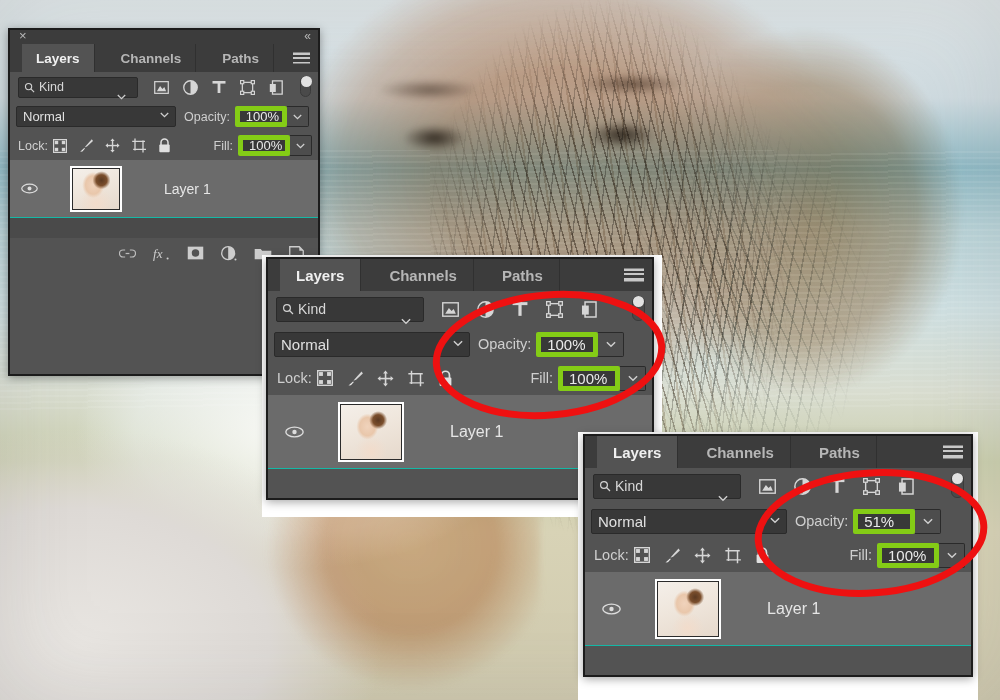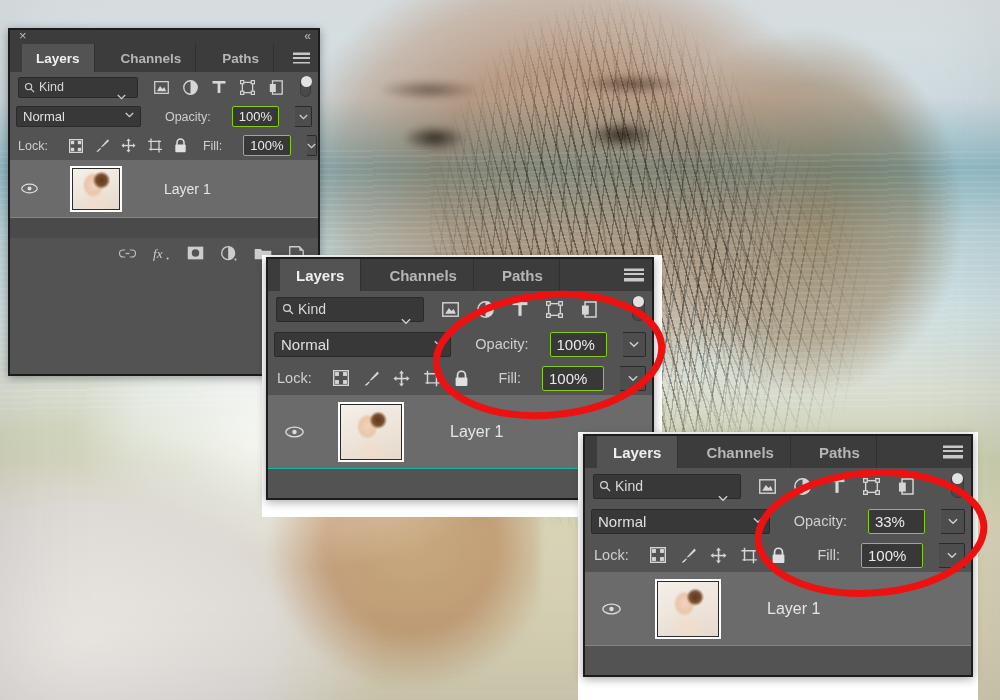--- a/index.html
+++ b/index.html
@@ -128,29 +128,29 @@
   .ficons svg { display:block; }
   .toggle-knob {
     position:absolute; right:7px; top:4px; width:11px; height:21px; border-radius:6px;
     background:#4a4a4a; border:1px solid #3a3a3a;
   }
   .toggle-knob::before {
     content:''; position:absolute; left:-0.5px; top:-1px; width:11px; height:11px; border-radius:50%;
     background:#e2e2e2;
   }
 
-  .blend-row, .lock-row { height: 29px; display:flex; align-items:center; padding: 0 6px; gap: 16px; }
+  .blend-row, .lock-row { height: 29px; display:flex; align-items:center; padding: 0 6px; gap: 0; }
   .blend-select {
     height: 21px; background:#383838; border:1px solid #2a2a2a; border-radius:2px;
     display:flex; align-items:center; padding:0 6px; font-size:13px; color:#e0e0e0; position:relative;
   }
   .blend-select .caret-box { position:absolute; right:6px; top:5px; }
   .lbl { font-size:12.5px; color:#cfcfcf; margin: 0 5px 0 8px; white-space:nowrap; }
   .numbox {
-    height:21px; background:#383838; border:1px solid #84cc16; border-radius:2px;
+    height:21px; background:#383838; border:5px solid #84cc16; border-radius:2px;
     display:flex; align-items:center; justify-content:flex-start; padding:0 6px;
     font-size:13px; color:#eaeaea;
   }
   .stepper {
     height:21px; width:22px; background:#4d4d4d; border:1px solid #2a2a2a; border-left:none; border-radius:0 2px 2px 0;
     display:flex; align-items:center; justify-content:center;
   }
   .lock-icons { display:flex; align-items:center; gap:11px; }
 
   .layers-list { background:#4a4a4a; }
@@ -631,21 +631,21 @@
       <div class="blend-select" style="width:196px;height:25px;font-size:15px">
         <span>Normal</span>
         <span class="caret-box" style="top:7px">
           <svg class="icon" width="10" height="7" viewBox="0 0 9 6">
               <polyline points="0.8,1 4.5,4.6 8.2,1" fill="none" stroke="#cfcfcf" stroke-width="1.3"></polyline>
             </svg>
         </span>
       </div>
       <span class="lbl" style="font-size:14.5px">Opacity:</span>
       <div class="numbox" style="width:62px;height:25px;font-size:15px">
-        <span>33%</span>
+        <span>51%</span>
       </div>
       <div class="stepper" style="height:25px;width:26px">
         <svg class="icon" width="10" height="7" viewBox="0 0 9 6">
             <polyline points="0.8,1 4.5,4.6 8.2,1" fill="none" stroke="#cfcfcf" stroke-width="1.3"></polyline>
           </svg>
       </div>
     </div>
 
     <div class="lock-row" style="height:34px">
       <span class="lbl" style="margin-left:3px;font-size:14.5px">Lock:</span>

